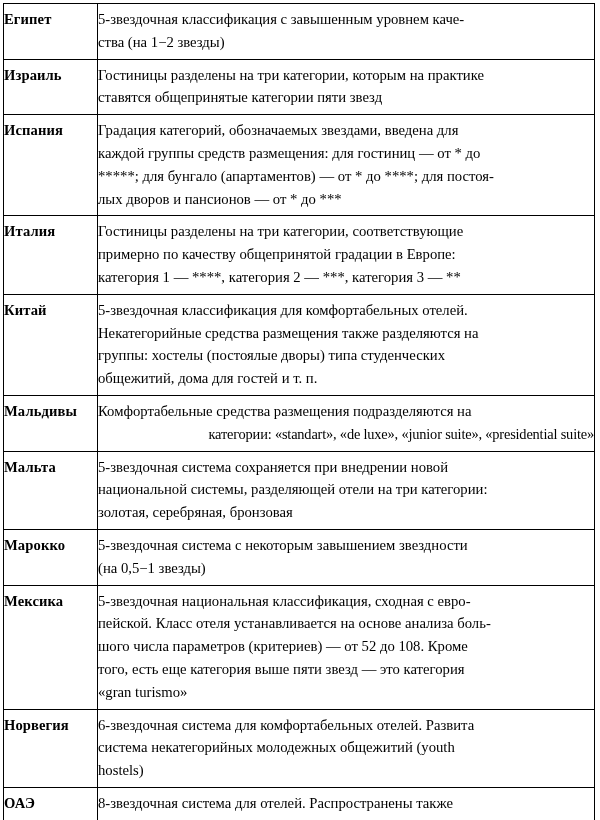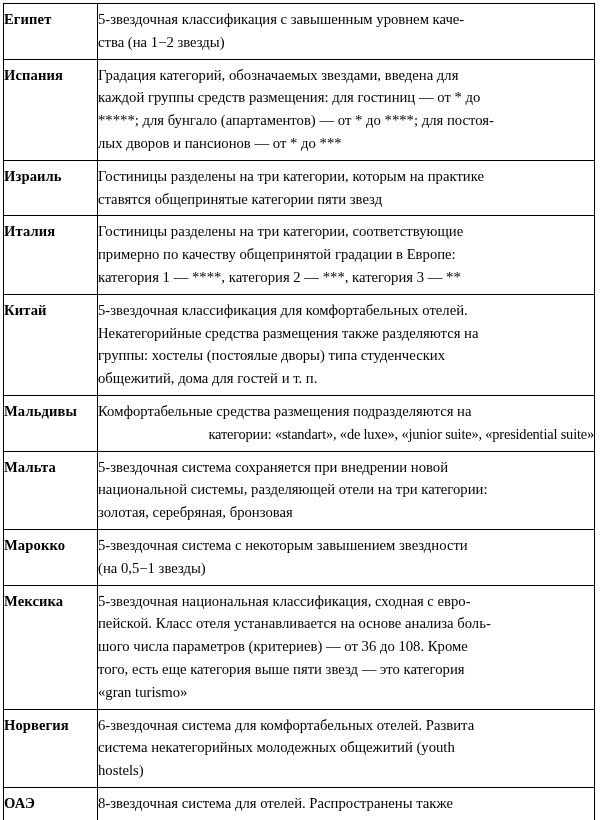--- a/index.html
+++ b/index.html
@@ -95,33 +95,33 @@
     </colgroup>
     <tbody id="table-body">
         <tr>
           <td class="country">Египет</td>
           <td class="desc">
             <span class="line">5-звездочная классификация с завышенным уровнем каче-</span>
             <span class="line">ства (на 1−2 звезды)</span>
           </td>
         </tr>
         <tr>
+          <td class="country">Израиль</td>
+          <td class="desc">
+            <span class="line">Гостиницы разделены на три категории, которым на практике</span>
+            <span class="line">ставятся общепринятые категории пяти звезд</span>
+          </td>
+        </tr>
+        <tr>
           <td class="country">Испания</td>
           <td class="desc">
             <span class="line">Градация категорий, обозначаемых звездами, введена для</span>
             <span class="line">каждой группы средств размещения: для гостиниц — от * до</span>
             <span class="line">*****; для бунгало (апартаментов) — от * до ****; для постоя-</span>
             <span class="line">лых дворов и пансионов — от * до ***</span>
-          </td>
-        </tr>
-        <tr>
-          <td class="country">Израиль</td>
-          <td class="desc">
-            <span class="line">Гостиницы разделены на три категории, которым на практике</span>
-            <span class="line">ставятся общепринятые категории пяти звезд</span>
           </td>
         </tr>
         <tr>
           <td class="country">Италия</td>
           <td class="desc">
             <span class="line">Гостиницы разделены на три категории, соответствующие</span>
             <span class="line">примерно по качеству общепринятой градации в Европе:</span>
             <span class="line">категория 1 — ****, категория 2 — ***, категория 3 — **</span>
           </td>
         </tr>
@@ -154,21 +154,21 @@
           <td class="desc">
             <span class="line">5-звездочная система с некоторым завышением звездности</span>
             <span class="line">(на 0,5−1 звезды)</span>
           </td>
         </tr>
         <tr>
           <td class="country">Мексика</td>
           <td class="desc">
             <span class="line">5-звездочная национальная классификация, сходная с евро-</span>
             <span class="line">пейской. Класс отеля устанавливается на основе анализа боль-</span>
-            <span class="line">шого числа параметров (критериев) — от 36 до 108. Кроме</span>
+            <span class="line">шого числа параметров (критериев) — от 52 до 108. Кроме</span>
             <span class="line">того, есть еще категория выше пяти звезд — это категория</span>
             <span class="line">«gran turismo»</span>
           </td>
         </tr>
         <tr>
           <td class="country">Норвегия</td>
           <td class="desc">
             <span class="line">6-звездочная система для комфортабельных отелей. Развита</span>
             <span class="line">система некатегорийных молодежных общежитий (youth</span>
             <span class="line">hostels)</span>

